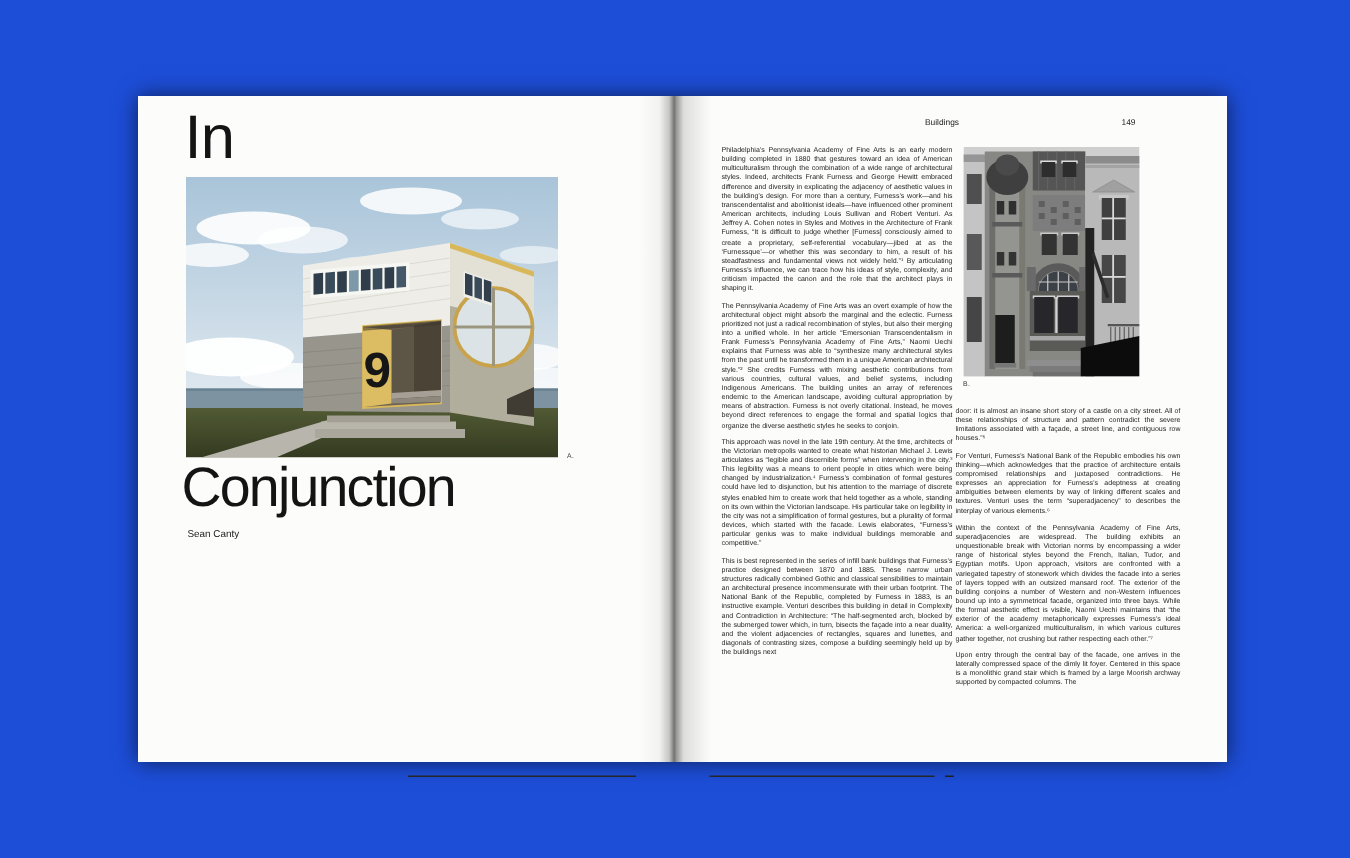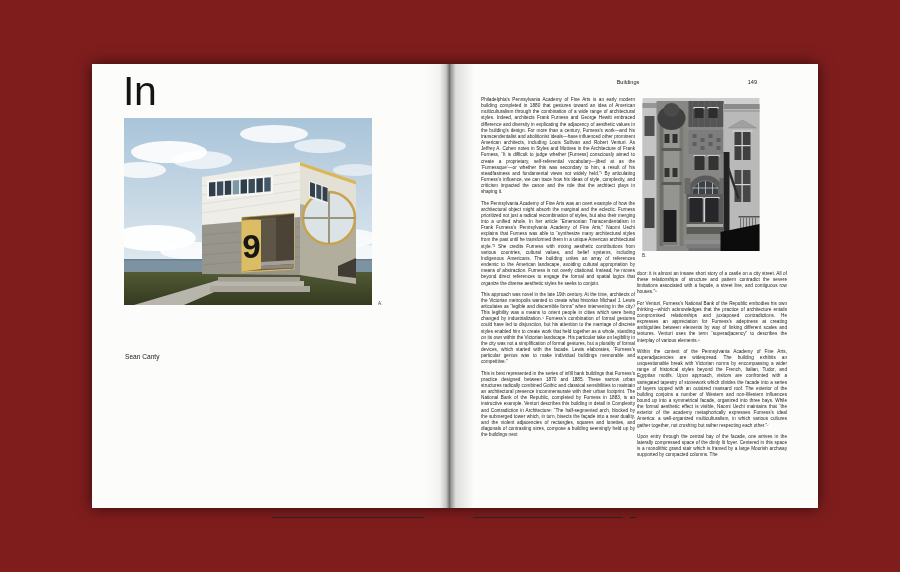--- a/index.html
+++ b/index.html
@@ -1,17 +1,17 @@
 <!DOCTYPE html>
 <html lang="en"><head>
 <meta charset="utf-8">
 <style>
   html,body{margin:0;padding:0;width:900px;height:572px;background:#000;overflow:hidden;
     font-family:"Liberation Sans",sans-serif;}
-  .stage{position:relative;width:900px;height:572px;background:#7f1d1d;}
+  .stage{position:relative;width:900px;height:572px;background:#1d4ed8;}
   .spread{position:absolute;left:92px;top:64px;width:726px;height:444px;background:#fcfcfb;
     box-shadow:0 0 14px rgba(0,0,0,.6);}
   .page{position:absolute;top:0;height:444px;}
   .page-left{left:0;width:358px;}
   .page-right{left:358px;width:368px;}
   .spine{position:absolute;left:334px;top:0;width:48px;height:444px;pointer-events:none;
     background:linear-gradient(to right, rgba(0,0,0,0) 0%, rgba(0,0,0,.04) 28%,
       rgba(0,0,0,.22) 42%, rgba(15,15,15,.58) 49%, rgba(30,30,30,.45) 52%,
       rgba(0,0,0,.12) 62%, rgba(0,0,0,0) 100%);}
   
@@ -119,20 +119,21 @@
           <polygon points="137,102 152,100 152,150 137,151" fill="#5d5545"></polygon>
           <polygon points="137,144 170,142 170,146 137,148" fill="#a59f95"></polygon>
           <polygon points="137,148 170,146 170,150 137,151" fill="#8d877c"></polygon>
           <polygon points="118,100 137,102 137,151 118,153.5" fill="#dcbd63"></polygon>
           <polygon points="118,99.5 170,95.5 170,98.5 118,102.5" fill="#3e372b" opacity=".55"></polygon>
           <text x="127.5" y="140" font-size="33" font-weight="bold" fill="#161616" text-anchor="middle" font-family="Liberation Sans, sans-serif">9</text>
         </svg>
       </figure>
       <div class="caption caption-a">A.</div>
 
+      <div class="title-bottom">Conjunction</div>
       <div class="author">Sean Canty</div>
     </div>
 
     <div class="page page-right">
       <div class="rh-section">Buildings</div>
       <div class="rh-page">149</div>
 
       <div class="col col-left" id="paras-left">
           <p class="body">Philadelphia’s Pennsylvania Academy of Fine Arts is an early modern building completed in 1880 that gestures toward an idea of American multiculturalism through the combination of a wide range of architectural styles. Indeed, architects Frank Furness and George Hewitt embraced difference and diversity in explicating the adjacency of aesthetic values in the building’s design. For more than a century, Furness’s work—and his transcendentalist and abolitionist ideals—have influenced other prominent American architects, including Louis Sullivan and Robert Venturi. As Jeffrey A. Cohen notes in Styles and Motives in the Architecture of Frank Furness, “It is difficult to judge whether [Furness] consciously aimed to create a proprietary, self-referential vocabulary—jibed at as the ‘Furnessque’—or whether this was secondary to him, a result of his steadfastness and fundamental views not widely held.”¹ By articulating Furness’s influence, we can trace how his ideas of style, complexity, and criticism impacted the canon and the role that the architect plays in shaping it.</p>
           <p class="body">The Pennsylvania Academy of Fine Arts was an overt example of how the architectural object might absorb the marginal and the eclectic. Furness prioritized not just a radical recombination of styles, but also their merging into a unified whole. In her article “Emersonian Transcendentalism in Frank Furness’s Pennsylvania Academy of Fine Arts,” Naomi Uechi explains that Furness was able to “synthesize many architectural styles from the past until he transformed them in a unique American architectural style.”² She credits Furness with mixing aesthetic contributions from various countries, cultural values, and belief systems, including Indigenous Americans. The building unites an array of references endemic to the American landscape, avoiding cultural appropriation by means of abstraction. Furness is not overly citational. Instead, he moves beyond direct references to engage the formal and spatial logics that organize the diverse aesthetic styles he seeks to conjoin.</p>

